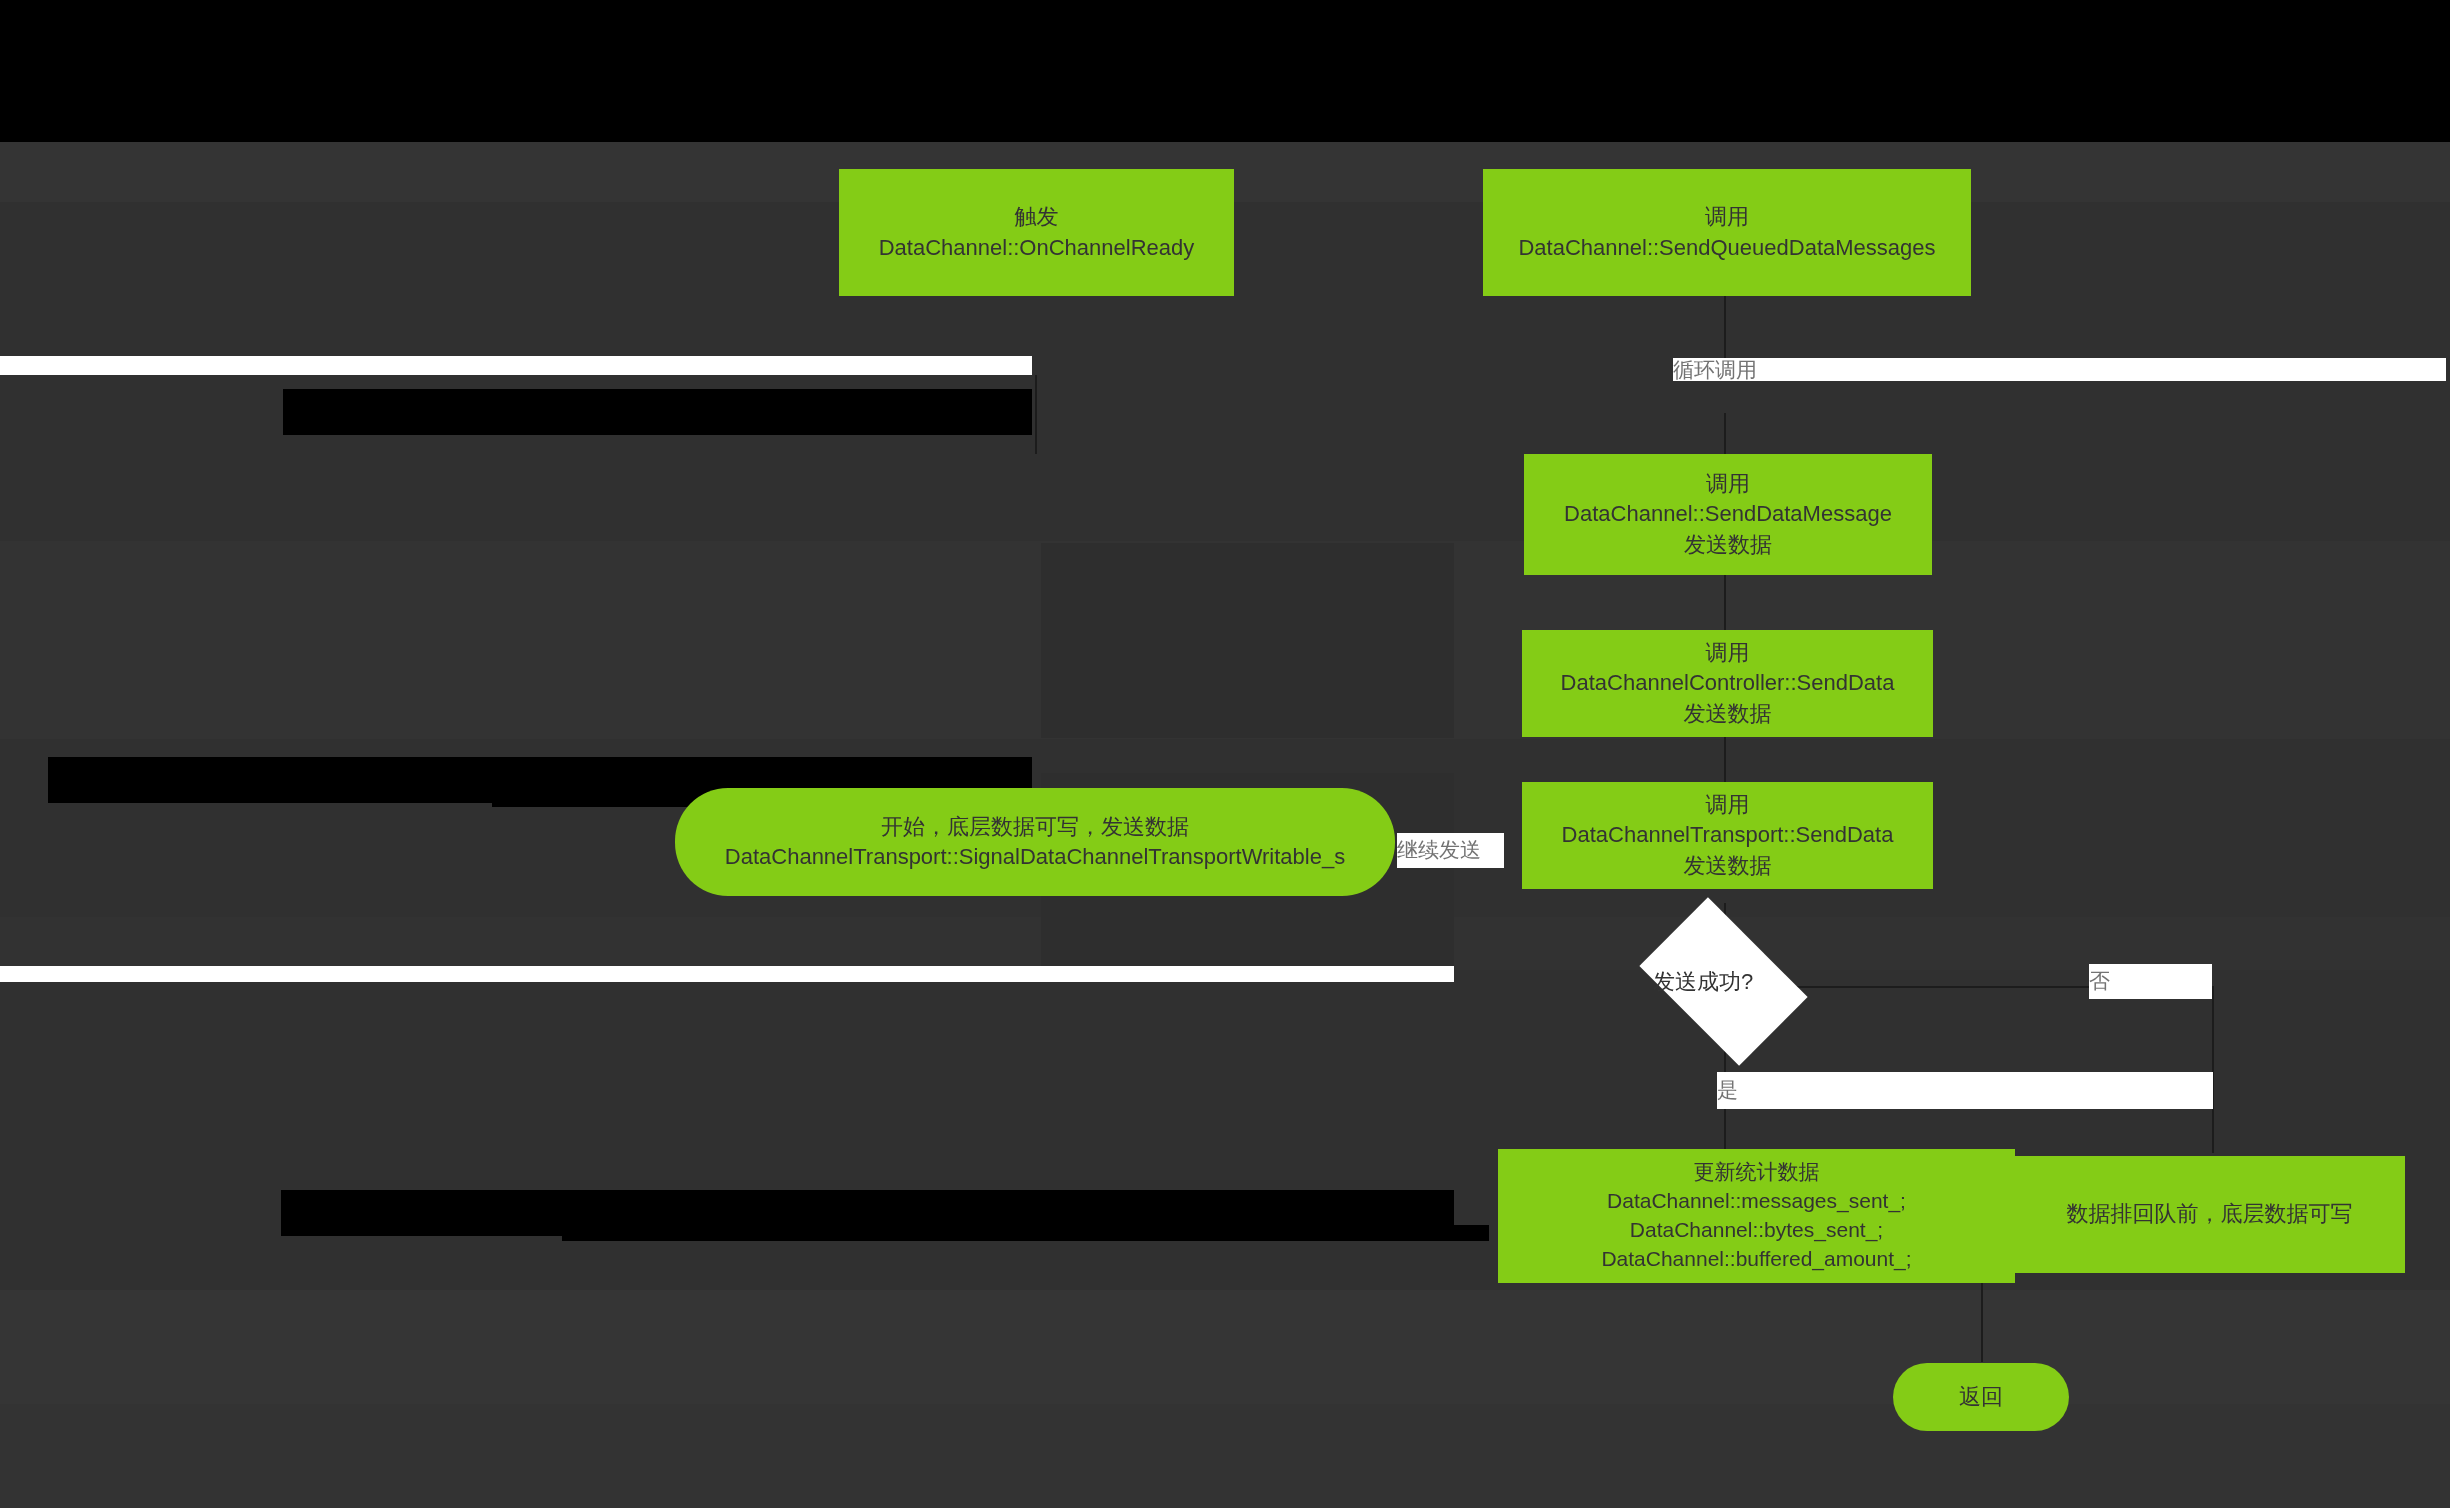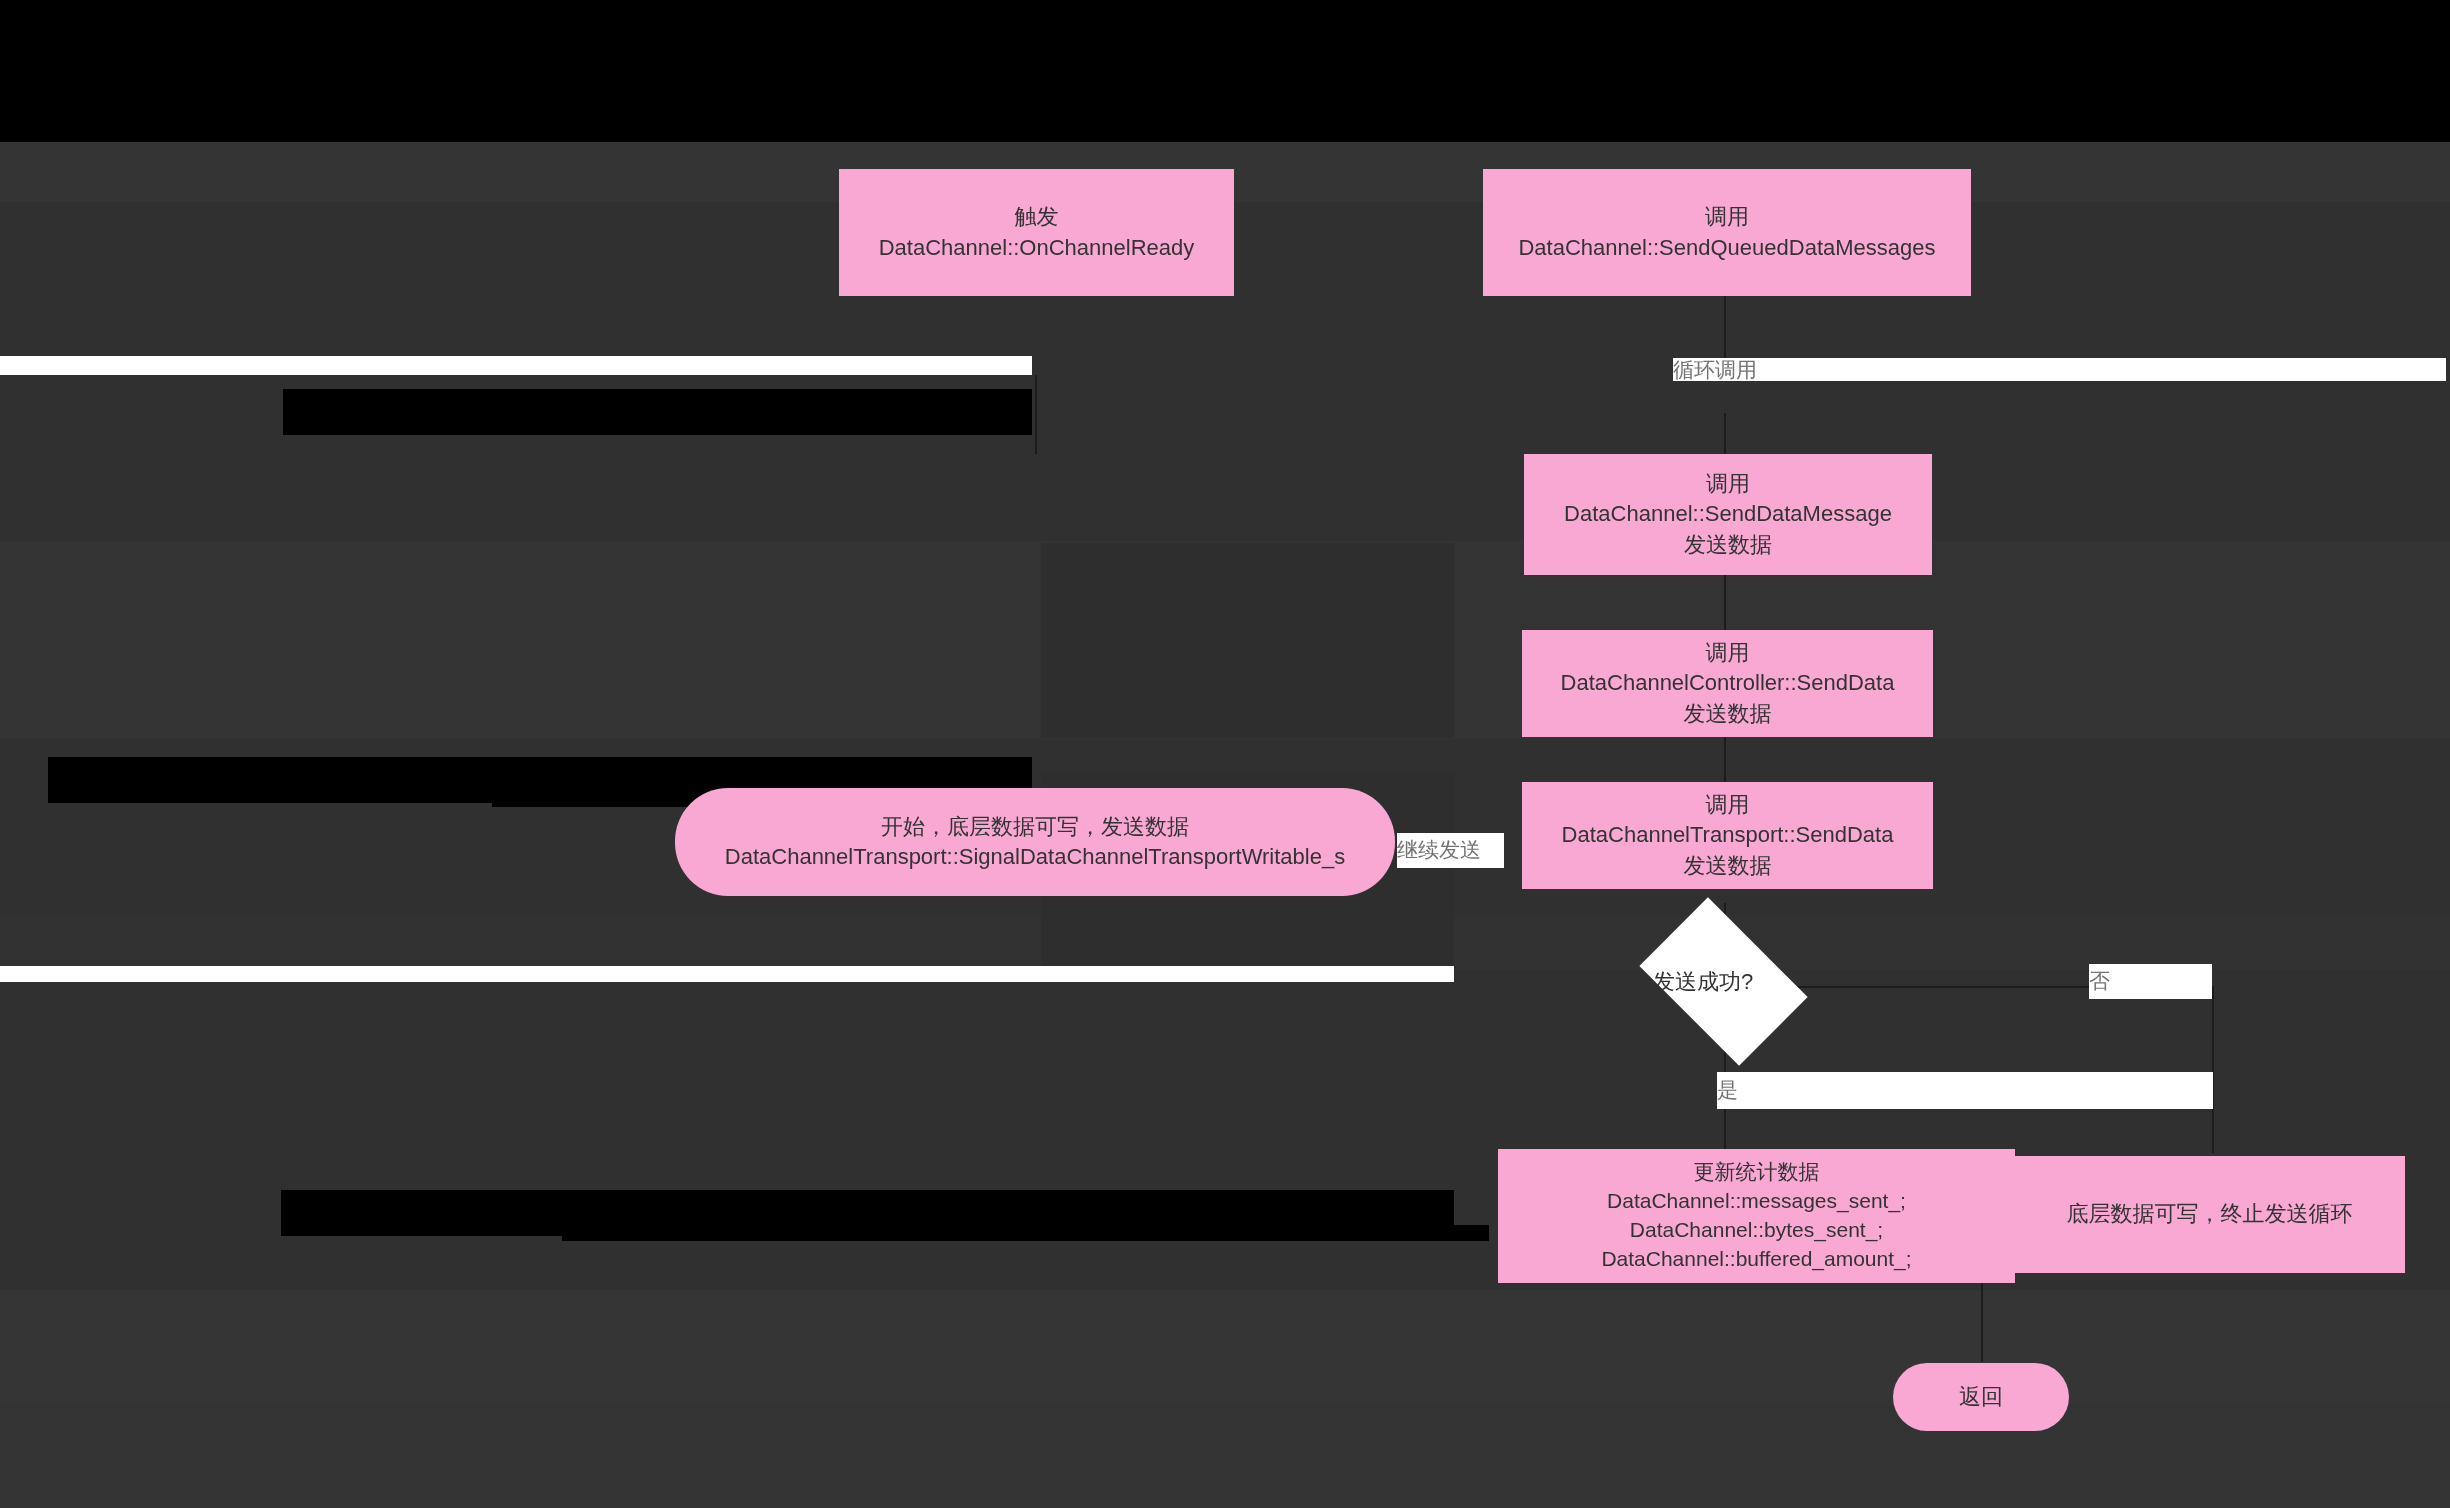--- a/index.html
+++ b/index.html
@@ -38,21 +38,21 @@
     background: #000000;
   }
   .panel {
     position: absolute;
     background: #2e2e2e;
   }
 
   
   .node {
     position: absolute;
-    background: #f9a8d4;
+    background: #84cc16;
     color: #333333;
     display: flex;
     flex-direction: column;
     align-items: center;
     justify-content: center;
     line-height: 1.38;
     font-size: 22px;
     box-sizing: border-box;
     padding: 5.3px 8.8px;
   }
@@ -178,21 +178,21 @@
   <div class="edge-label" style="left:1717px; top:1072px; width:496px; height:37px; display:flex; align-items:center; justify-content:flex-start;">是</div>
 
   <div class="node" style="left:1498px; top:1149px; width:517px; height:134px; font-size:21px;">
     <span class="ln">更新统计数据</span>
     <span class="ln">DataChannel::messages_sent_;</span>
     <span class="ln">DataChannel::bytes_sent_;</span>
     <span class="ln">DataChannel::buffered_amount_;</span>
   </div>
 
   <div class="node" style="left:2014px; top:1156px; width:391px; height:117px;">
-    <span class="ln">底层数据可写，终止发送循环</span>
+    <span class="ln">数据排回队前，底层数据可写</span>
   </div>
 
   <div class="node pill" style="left:1893px; top:1363px; width:176px; height:68px;">
     <span class="ln">返回</span>
   </div>
 
 </div>
 
 
 </body></html>

